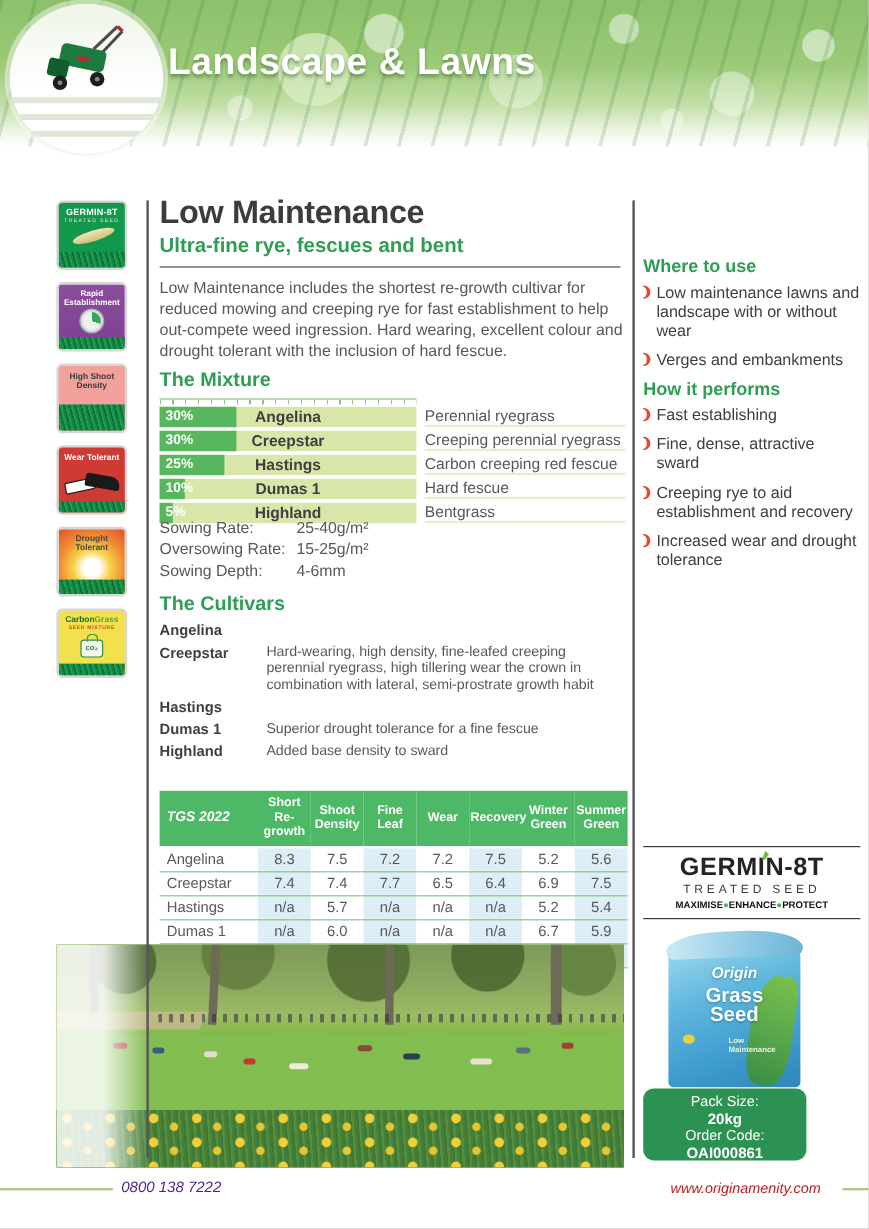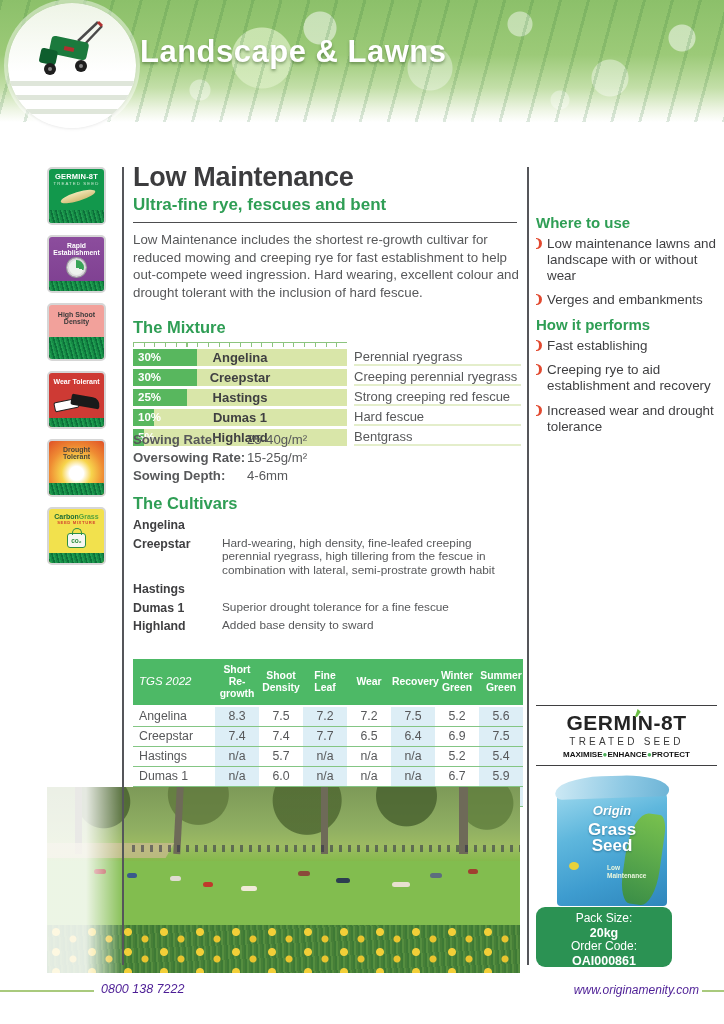--- a/index.html
+++ b/index.html
@@ -72,45 +72,45 @@
   
   .main { position:absolute; left:133px; top:163px; width:388px; height:812px; }
   .sec { position:absolute; left:0; width:388px; }
   .sec-title { top:0; }
   .product-title { font-size:27px; font-weight:800; color:#3c3c3e; letter-spacing:-.3px; line-height:1.05; }
   .product-sub { margin-top:4px; font-size:17px; font-weight:700; color:#2f9e55; }
   .title-rule { margin-top:7px; height:0; border-top:1.6px solid #4d4d4f; width:384px; }
   .desc { margin-top:8px; font-size:13.3px; line-height:1.31; color:#57585a; width:392px; }
   .h-green { font-size:16.5px; font-weight:800; color:#2f9e55; margin-bottom:5px; }
 
-  .sec-mixture { top:155px; }
+  .sec-mixture { top:145px; }
   .ruler { width:214px; height:5px; border-top:1.3px solid #8cc47e;
       background:repeating-linear-gradient(90deg,#8cc47e 0 1px, rgba(0,0,0,0) 1px 10.7px); margin-bottom:2px; }
   .mixrow { display:flex; height:17px; margin-bottom:3px; }
   .mixbar { position:relative; width:214px; flex:none; background:#d9e6a9; }
   .mixfill { position:absolute; left:0; top:0; bottom:0; background:#58b75e; }
   .mixpct { position:absolute; left:5px; top:0; line-height:17px; font-size:11.5px; font-weight:700; color:#fff; }
   .mixname { position:absolute; left:0; right:0; text-align:center; line-height:17px; font-size:13px; font-weight:700; color:#3f3f41; }
   .mixspecies { flex:1; margin-left:7px; font-size:13px; color:#57585a; line-height:16px;
       border-bottom:2px solid #e4eecb; }
 
   .sec-sowing { top:269px; font-size:13.2px; color:#57585a; line-height:1.22; }
   .sowrow { display:flex; margin-bottom:2px; }
-  .sowlabel { width:114px; flex:none;font-weight:bold; }
+  .sowlabel { width:114px; flex:none; }
 
   .sec-cultivars { top:331px; }
   .cultrow { display:flex; font-size:11.8px; line-height:1.18; margin-bottom:4px; }
   .cultname { width:89px; flex:none; font-weight:700; font-size:12.3px; color:#3f3f41; }
   .cultdesc { flex:1; color:#57585a; }
 
   .sec-table { top:496px; }
   table.tgs { width:390px; border-collapse:collapse; table-layout:fixed; }
   .tgs thead th { background:#4db966; color:#fff; font-size:10.4px; font-weight:700;
       padding:5px 1px; vertical-align:middle; line-height:1.15; }
-  .tgs thead th:first-child { font-style:italic; font-weight:400; text-align:left; padding-left:6px; font-size:11.5px; }
+  .tgs thead th:first-child { font-style:italic; font-weight:700; text-align:left; padding-left:6px; font-size:11.5px; }
   .tgs thead { border-bottom:2.5px solid #fff; }
   .tgs tbody td { font-size:12.3px; color:#57585a; text-align:center; padding:2.5px 0; background:#fff; }
   .tgs tbody td:first-child { text-align:left; padding-left:6px; }
   .tgs tbody td:nth-child(even) { background:#ddeef6; }
   .tgs tbody tr { border-bottom:1.8px solid #84c684; }
 
   
   .photo { position:absolute; left:47px; top:787px; width:473px; height:186px; overflow:hidden; background:#82bd4f; }
   .ph-trees { position:absolute; left:0; top:0; right:0; height:40%;
       background:
@@ -186,21 +186,21 @@
   .bag-dot { position:absolute; left:16px; top:86px; width:10px; height:8px; background:#e8d23c; border-radius:50%; }
 
   .packbox { position:absolute; left:536px; top:907px; width:136px; height:60px; background:#2b9253;
       border-radius:9px; color:#fff; text-align:center; padding-top:5px; font-size:12px; line-height:1.15; }
   .pack-val { font-weight:700; font-size:12.5px; }
 
   
   .f-line { position:absolute; top:990px; height:2px; background:#a9ca7d; }
   .fl-left { left:0; width:94px; } .fl-right { right:0; width:22px; }
   .f-phone { position:absolute; left:101px; top:982px; font-size:12.5px; font-style:italic; color:#4c1d95; }
-  .f-site { position:absolute; right:25px; top:983px; font-size:12px; font-style:italic; color:#4c1d95; }
+  .f-site { position:absolute; right:40px; top:983px; font-size:12px; font-style:italic; color:#b91c1c; }
 </style>
 </head>
 <body>
 
 <div id="page">
 
   <div class="header">
     <div class="header-title">Landscape &amp; Lawns</div>
   </div>
   <div class="logo-circle">
@@ -289,21 +289,21 @@
             </div>
             <div class="mixspecies">Creeping perennial ryegrass</div>
           </div>
 
           <div class="mixrow">
             <div class="mixbar">
               <div class="mixfill" style="width: 25%;"></div>
               <span class="mixpct">25%</span>
               <span class="mixname">Hastings</span>
             </div>
-            <div class="mixspecies">Strong creeping red fescue</div>
+            <div class="mixspecies">Carbon creeping red fescue</div>
           </div>
 
           <div class="mixrow">
             <div class="mixbar">
               <div class="mixfill" style="width: 10%;"></div>
               <span class="mixpct">10%</span>
               <span class="mixname">Dumas 1</span>
             </div>
             <div class="mixspecies">Hard fescue</div>
           </div>
@@ -342,21 +342,21 @@
 
     <div class="sec sec-cultivars">
       <div class="h-green">The Cultivars</div>
 
         <div class="cultrow">
           <div class="cultname">Angelina</div>
         </div>
 
         <div class="cultrow">
           <div class="cultname">Creepstar</div>
-          <div class="cultdesc">Hard-wearing, high density, fine-leafed creeping perennial ryegrass, high tillering from the fescue in combination with lateral, semi-prostrate growth habit</div>
+          <div class="cultdesc">Hard-wearing, high density, fine-leafed creeping perennial ryegrass, high tillering wear the crown in combination with lateral, semi-prostrate growth habit</div>
         </div>
 
         <div class="cultrow">
           <div class="cultname">Hastings</div>
         </div>
 
         <div class="cultrow">
           <div class="cultname">Dumas 1</div>
           <div class="cultdesc">Superior drought tolerance for a fine fescue</div>
         </div>
@@ -493,20 +493,24 @@
     </ul>
     <h3 class="rhead">How it performs</h3>
     <ul class="rlist">
 
         <li>
           <span class="chev"></span>
           <span>Fast establishing</span>
         </li>
 
 
+        <li>
+          <span class="chev"></span>
+          <span>Fine, dense, attractive sward</span>
+        </li>
 
         <li>
           <span class="chev"></span>
           <span>Creeping rye to aid establishment and recovery</span>
         </li>
 
         <li>
           <span class="chev"></span>
           <span>Increased wear and drought tolerance</span>
         </li>

